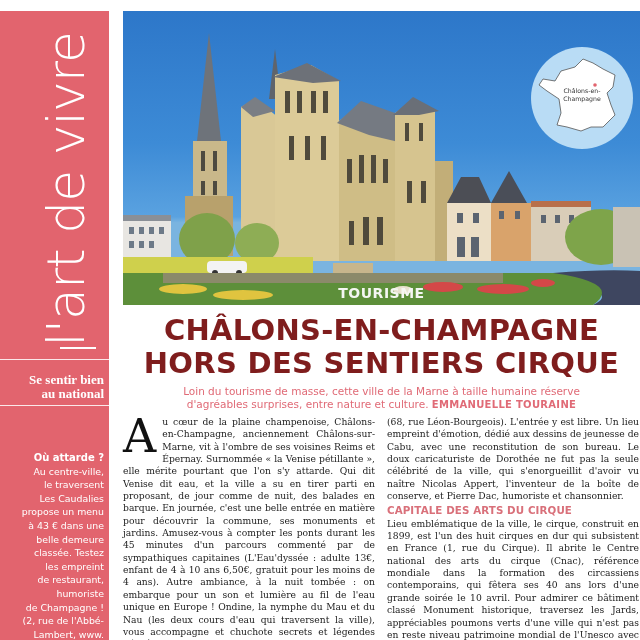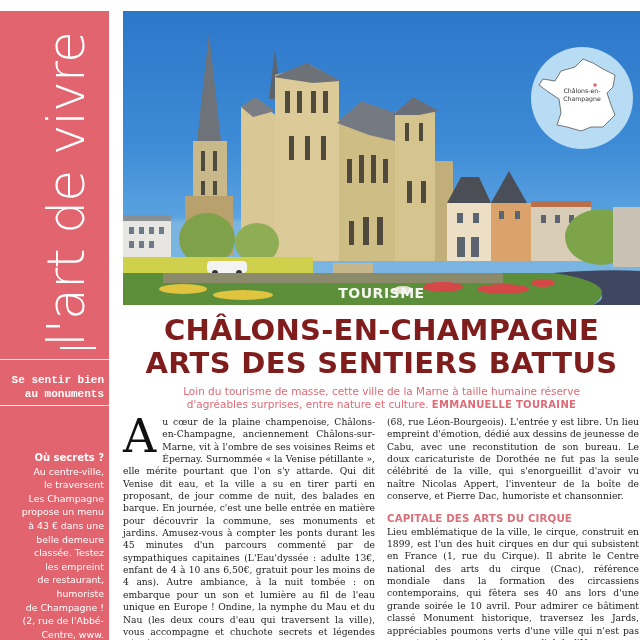--- a/index.html
+++ b/index.html
@@ -24,22 +24,22 @@
       font-stretch: condensed;
     }
     .sidebar .underline {
       position: absolute; left: 60px; top: 336px; width: 36px; height: 2px; background: #fff;
     }
     .sidebar .rule {
       position: absolute; left: 0; width: 109px; height: 1px; background: rgba(255,255,255,0.85);
     }
     .sidebar .subtitle {
       position: absolute; left: 0; top: 362px; width: 104px;
-      text-align: right; font-family: Liberation Mono, monospace; font-weight: bold;
-      font-size: 11px; line-height: 14px; color: #fff;
+      text-align: right; font-family: Liberation Serif, serif; font-weight: bold;
+      font-size: 13px; line-height: 14px; color: #fff;
     }
     .sidebar .tips {
       position: absolute; left: 0; top: 440px; width: 104px;
       text-align: right; font-family: "DejaVu Sans", sans-serif; font-size: 9.4px; line-height: 13.6px; color: #fff;
     }
     .sidebar .tips .tip-head { font-weight: bold; font-size: 10px; }
 
     
     .photo {
       position: absolute; left: 123px; top: 11px; width: 517px; height: 294px; overflow: hidden;
@@ -79,53 +79,53 @@
       font-size: 9.2px; line-height: 12.35px; color: #1c1c1c; text-align: justify;
     }
     .col-left { left: 123px; width: 252px; }
     .col-right { left: 387px; width: 252px; }
     .dropcap {
       float: left; font-family: "DejaVu Serif", serif; font-size: 46px; line-height: 36px;
       margin: 2px 6px 0 0; color: #111;
     }
     .section-head {
       font-family: "DejaVu Sans", sans-serif; font-weight: bold; font-size: 10.3px; color: #d9707a;
-      margin-top: 10px; margin-bottom: 1px; text-align: left; letter-spacing: 0.1px;
+      margin-top: 2px; margin-bottom: 1px; text-align: left; letter-spacing: 0.1px;
     }
     .col p { margin: 0; }
   </style>
 </head>
 <body>
 
 <div class="sidebar">
   <div class="vertical-title">
     <span>l'art de vivre</span>
   </div>
   <div class="underline"></div>
   <div class="rule" style="top:348px"></div>
   <div class="subtitle">
     <div>Se sentir bien</div>
-    <div>au monuments</div>
+    <div>au national</div>
   </div>
   <div class="rule" style="top:394px"></div>
   <div class="tips">
-    <div class="tip-head">Où secrets ?</div>
+    <div class="tip-head">Où attarde ?</div>
     <div>Au centre-ville,</div>
     <div>le traversent</div>
-    <div>Les Champagne</div>
+    <div>Les Caudalies</div>
     <div>propose un menu</div>
     <div>à 43 € dans une</div>
     <div>belle demeure</div>
     <div>classée. Testez</div>
     <div>les empreint</div>
     <div>de restaurant,</div>
     <div>humoriste</div>
     <div>de Champagne !</div>
     <div>(2, rue de l'Abbé-</div>
-    <div>Centre, www.</div>
+    <div>Lambert, www.</div>
 
   </div>
 </div>
 
 <div class="photo">
   <svg width="517" height="294" viewBox="0 0 517 294">
 
     <rect x="0" y="208" width="48" height="52" fill="#e8e6e2"></rect>
     <rect x="0" y="204" width="48" height="6" fill="#8a8f96"></rect>
     <g fill="#6d7a88">
@@ -239,21 +239,21 @@
     <div class="map-label">
       <div>Châlons-en-</div>
       <div>Champagne</div>
     </div>
   </div>
   <div class="kicker">TOURISME</div>
 </div>
 
 <div class="headline">
   <div>CHÂLONS-EN-CHAMPAGNE</div>
-  <div>ARTS DES SENTIERS BATTUS</div>
+  <div>HORS DES SENTIERS CIRQUE</div>
 </div>
 
 <div class="standfirst">
   <div>Loin du tourisme de masse, cette ville de la Marne à taille humaine réserve</div>
   <div><span>d'agréables surprises, entre nature et culture.</span> <span class="author">EMMANUELLE TOURAINE</span></div>
 </div>
 
 <div class="col col-left">
   <span class="dropcap">A</span>
   <p>u cœur de la plaine champenoise, Châlons-en-Champagne, anciennement Châlons-sur-Marne, vit à l'ombre de ses voisines Reims et Épernay. Surnommée « la Venise pétillante », elle mérite pourtant que l'on s'y attarde. Qui dit Venise dit eau, et la ville a su en tirer parti en proposant, de jour comme de nuit, des balades en barque. En journée, c'est une belle entrée en matière pour découvrir la commune, ses monuments et jardins. Amusez-vous à compter les ponts durant les 45 minutes d'un parcours commenté par de sympathiques capitaines (L'Eau'dyssée : adulte 13€, enfant de 4 à 10 ans 6,50€, gratuit pour les moins de 4 ans). Autre ambiance, à la nuit tombée : on embarque pour un son et lumière au fil de l'eau unique en Europe ! Ondine, la nymphe du Mau et du Nau (les deux cours d'eau qui traversent la ville), vous accompagne et chuchote secrets et légendes liés à l'histoire des lieux, pendant que galeries souterraines (longues de 300 mètres !), façades et ponts proposent des spectacles en mapping.</p>

